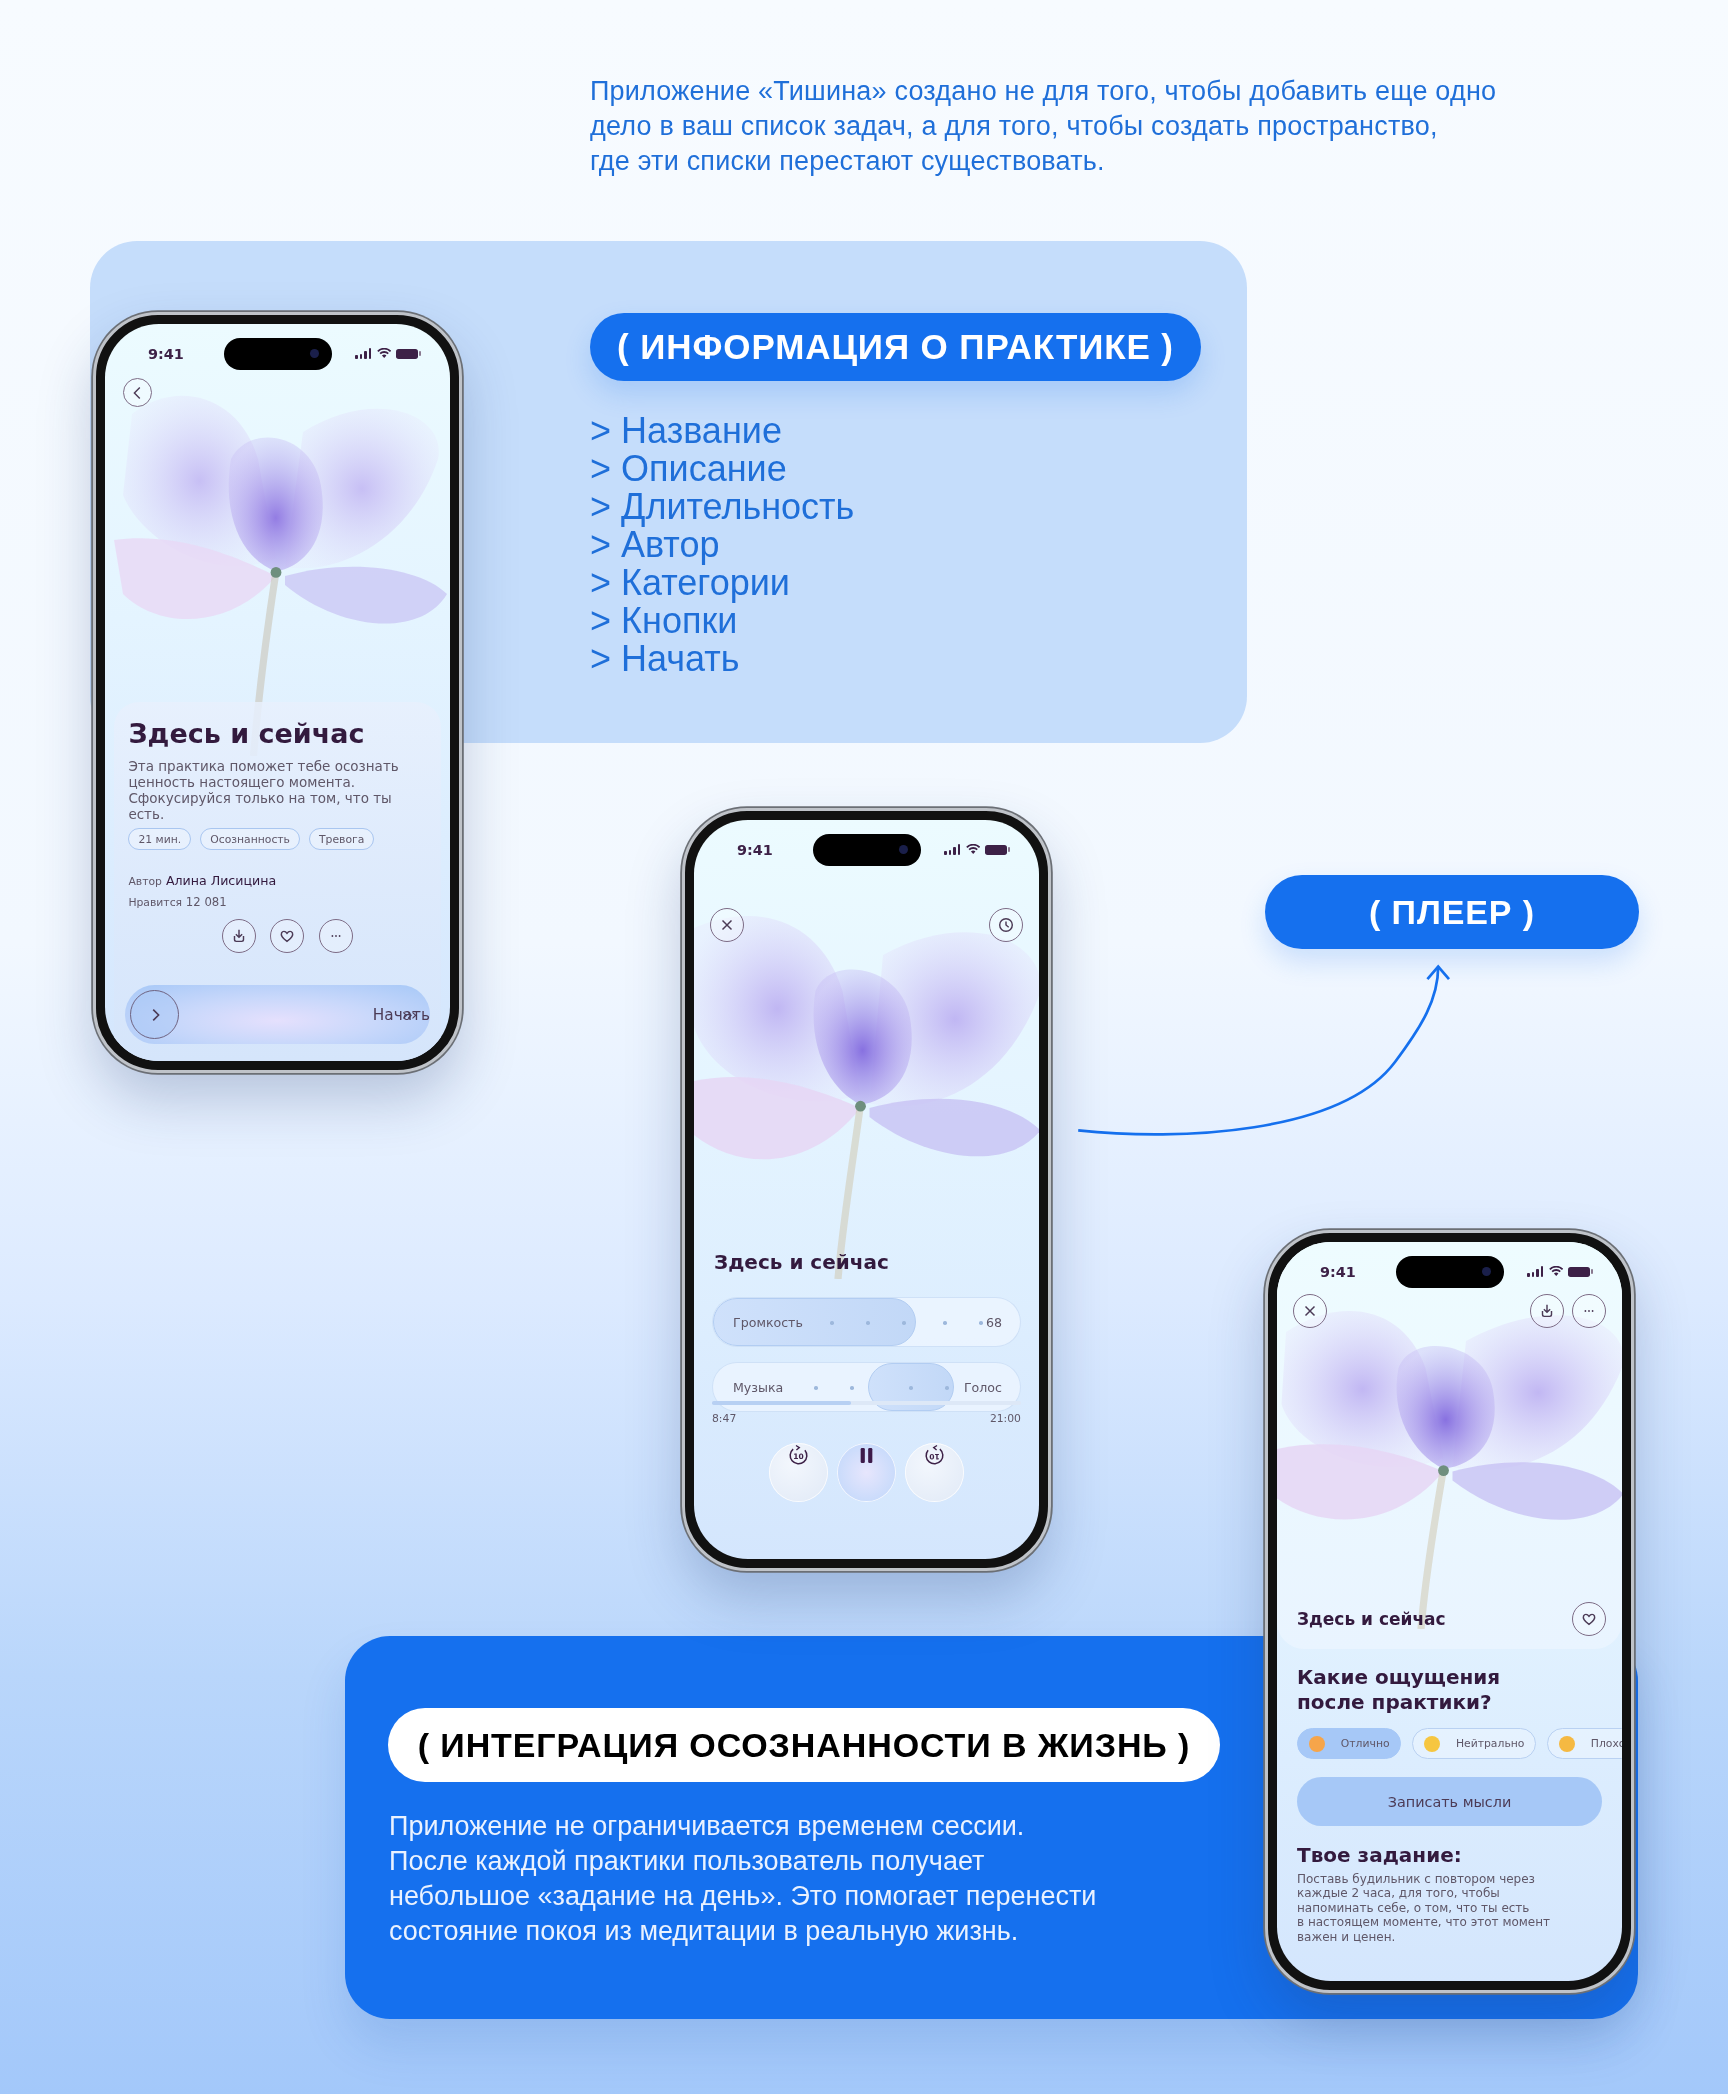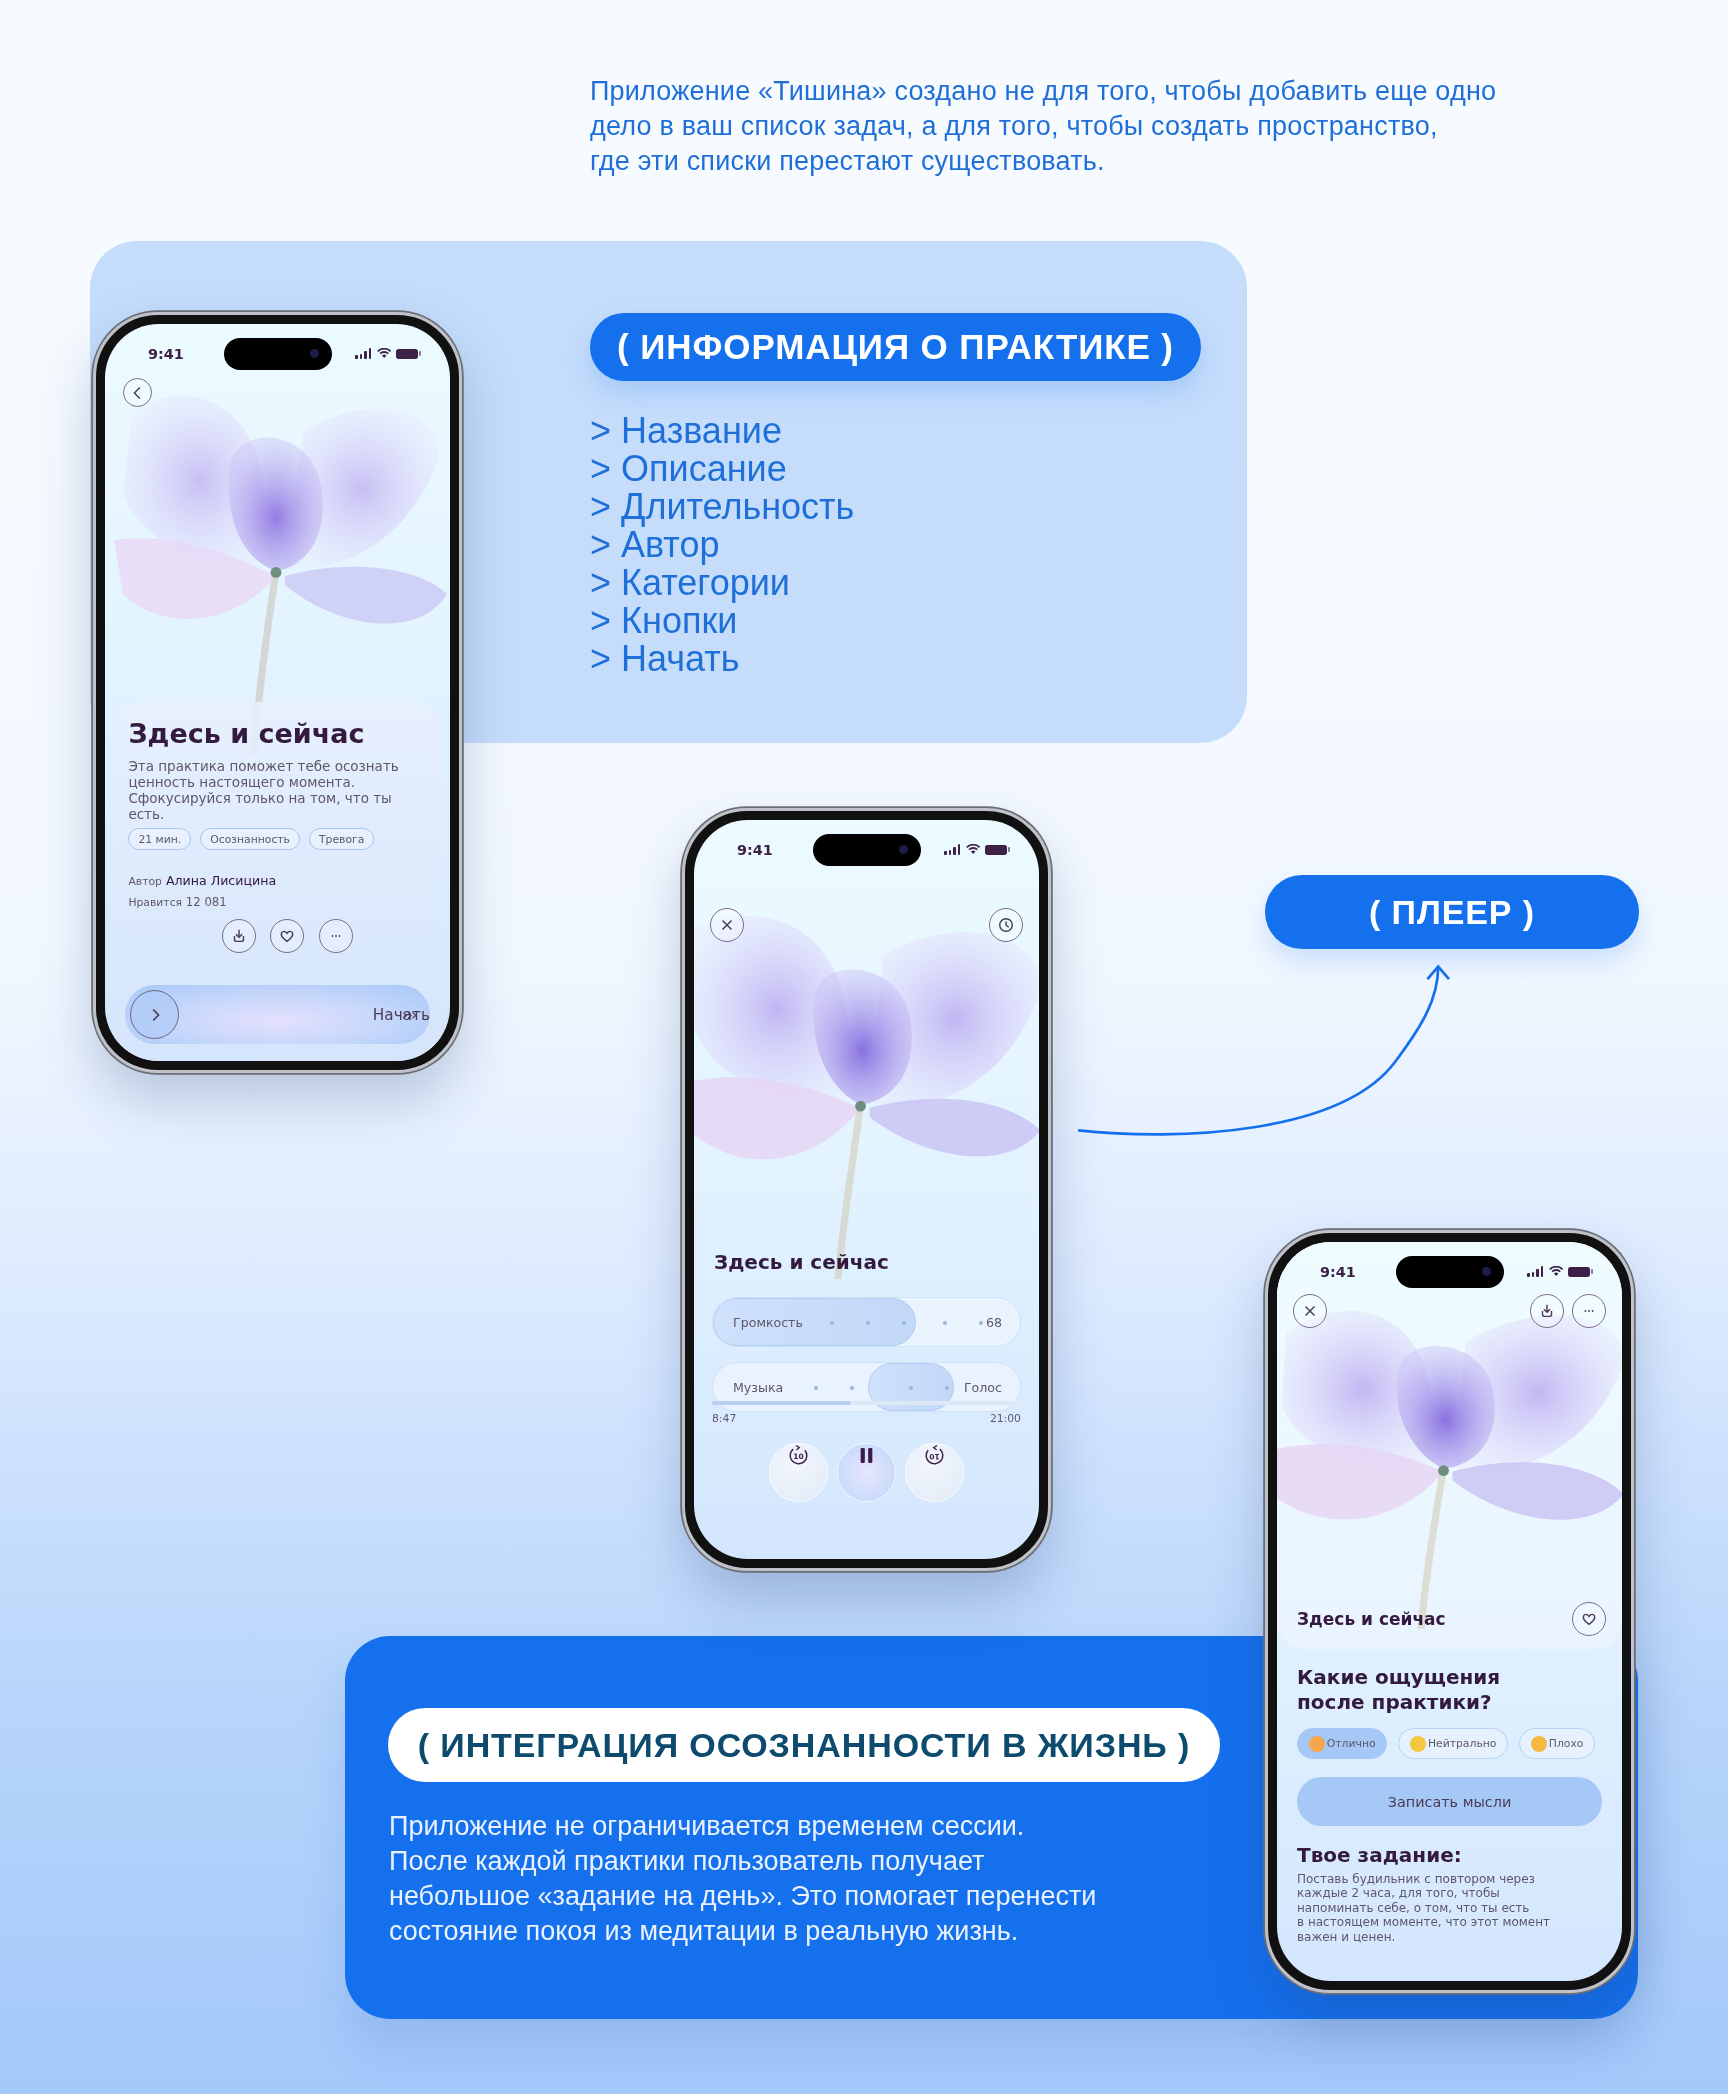--- a/index.html
+++ b/index.html
@@ -18,21 +18,21 @@
 
   .panel-info {
     position: absolute; left: 90px; top: 241px; width: 1157px; height: 502px;
     background: #c5ddfb; border-radius: 47px;
   }
   .pill {
     position: absolute; border-radius: 54px; display: flex; align-items: center; justify-content: center;
     font-family: "Liberation Sans", sans-serif; font-weight: 700; letter-spacing: 0.9px;
   }
   .pill-blue { background: #1570ee; color: #fff; box-shadow: 0 12.6px 27px rgba(21,112,238,0.18); }
-  .pill-white { background: #fff; color: #0c4a6e; }
+  .pill-white { background: #fff; color: #000000; }
   .pill-info { left: 590px; top: 313px; width: 611px; height: 68px; font-size: 35px; }
   .pill-player { left: 1265px; top: 875px; width: 374px; height: 74px; font-size: 34px; }
   .pill-integ { left: 388px; top: 1708px; width: 832px; height: 74px; font-size: 34px; }
 
   .info-list { position: absolute; left: 590px; top: 412px; list-style: none; }
   .info-list li {
     color: #1f6fd9; font-size: 36px; line-height: 38px; font-family: "Liberation Sans", sans-serif;
   }
 
   .panel-integ {
@@ -147,21 +147,21 @@
   
   #phone3 { left: 1265px; top: 1230px; width: 369px; height: 763px; }
   .p3-topcard {
     position: absolute; left: 0; right: 0; top: 0; height: 407px;
     border-radius: 0 0 27px 27px; overflow: hidden;
   }
   .p3-title { position: absolute; left: 20px; top: 367px; font-size: 17px; font-weight: 700; }
   .p3-q { position: absolute; left: 20px; top: 423px; font-size: 20px; font-weight: 700; line-height: 25px; }
   .moods { position: absolute; left: 20px; top: 486px; display: flex; gap: 10.8px; }
   .mood {
-    height: 31px; border-radius: 16px; border: 1.4px solid #b9d1f2; display: flex; align-items: center; gap: 2px;
+    height: 31px; border-radius: 16px; border: 1.4px solid #b9d1f2; display: flex; align-items: center; gap: 16px;
     padding: 0 10.8px; font-size: 10.8px; color: #5f5768; background: rgba(255,255,255,0.25);
   }
   .mood.active { background: #a6c8f7; border-color: #a6c8f7; }
   .emoji { width: 16px; height: 16px; border-radius: 50%; background: #f6c640; display: inline-block; position: relative; }
   .write-btn {
     position: absolute; left: 20px; right: 20px; top: 535px; height: 49px; border-radius: 25px;
     background: #a6c8f7; display: flex; align-items: center; justify-content: center; font-size: 14.4px; color: #4c3b56;
   }
   .p3-task-t { position: absolute; left: 20px; top: 601px; font-size: 20px; font-weight: 700; }
   .p3-task { position: absolute; left: 20px; top: 630px; width: 306px; font-size: 12px; line-height: 14.4px; }

